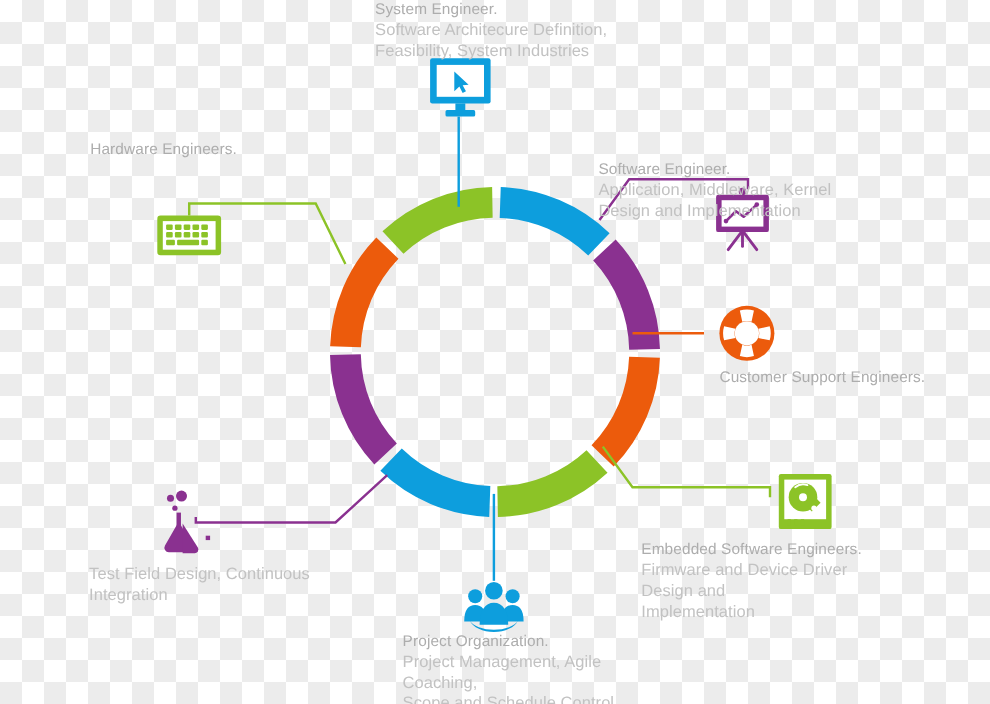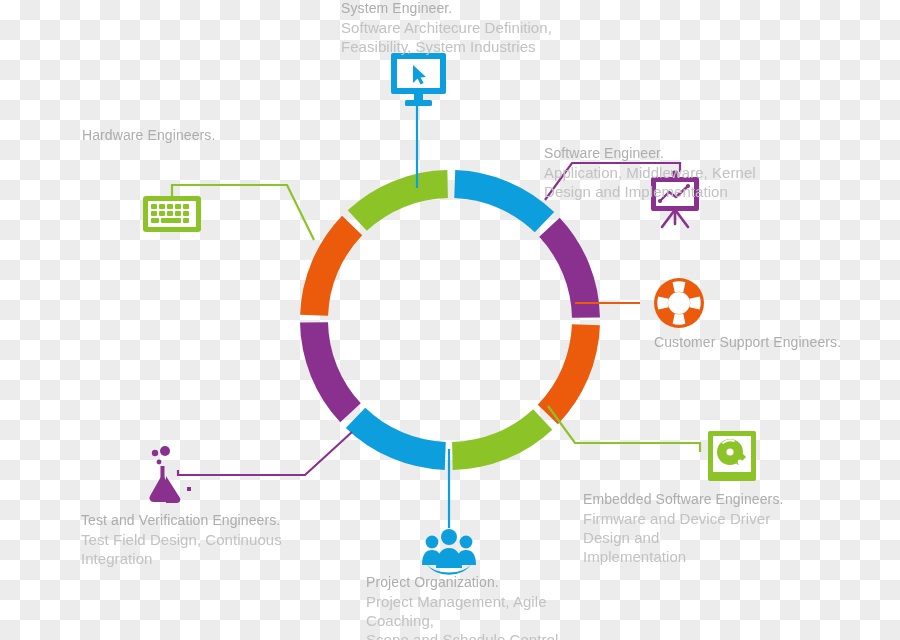--- a/index.html
+++ b/index.html
@@ -218,17 +218,16 @@
 Implementation</span>
   </div>
 
   <div class="label" id="lbl-project">
     <span class="title">Project Organization.</span>
     <span class="desc">Project Management, Agile Coaching,
 Scope and Schedule Control</span>
   </div>
 
   <div class="label" id="lbl-test">
-    <span class="title">Test and Verification Engineers.</span>
     <span class="desc">Test Field Design, Continuous Integration</span>
   </div>
 
 </div>
 
 </body></html>

